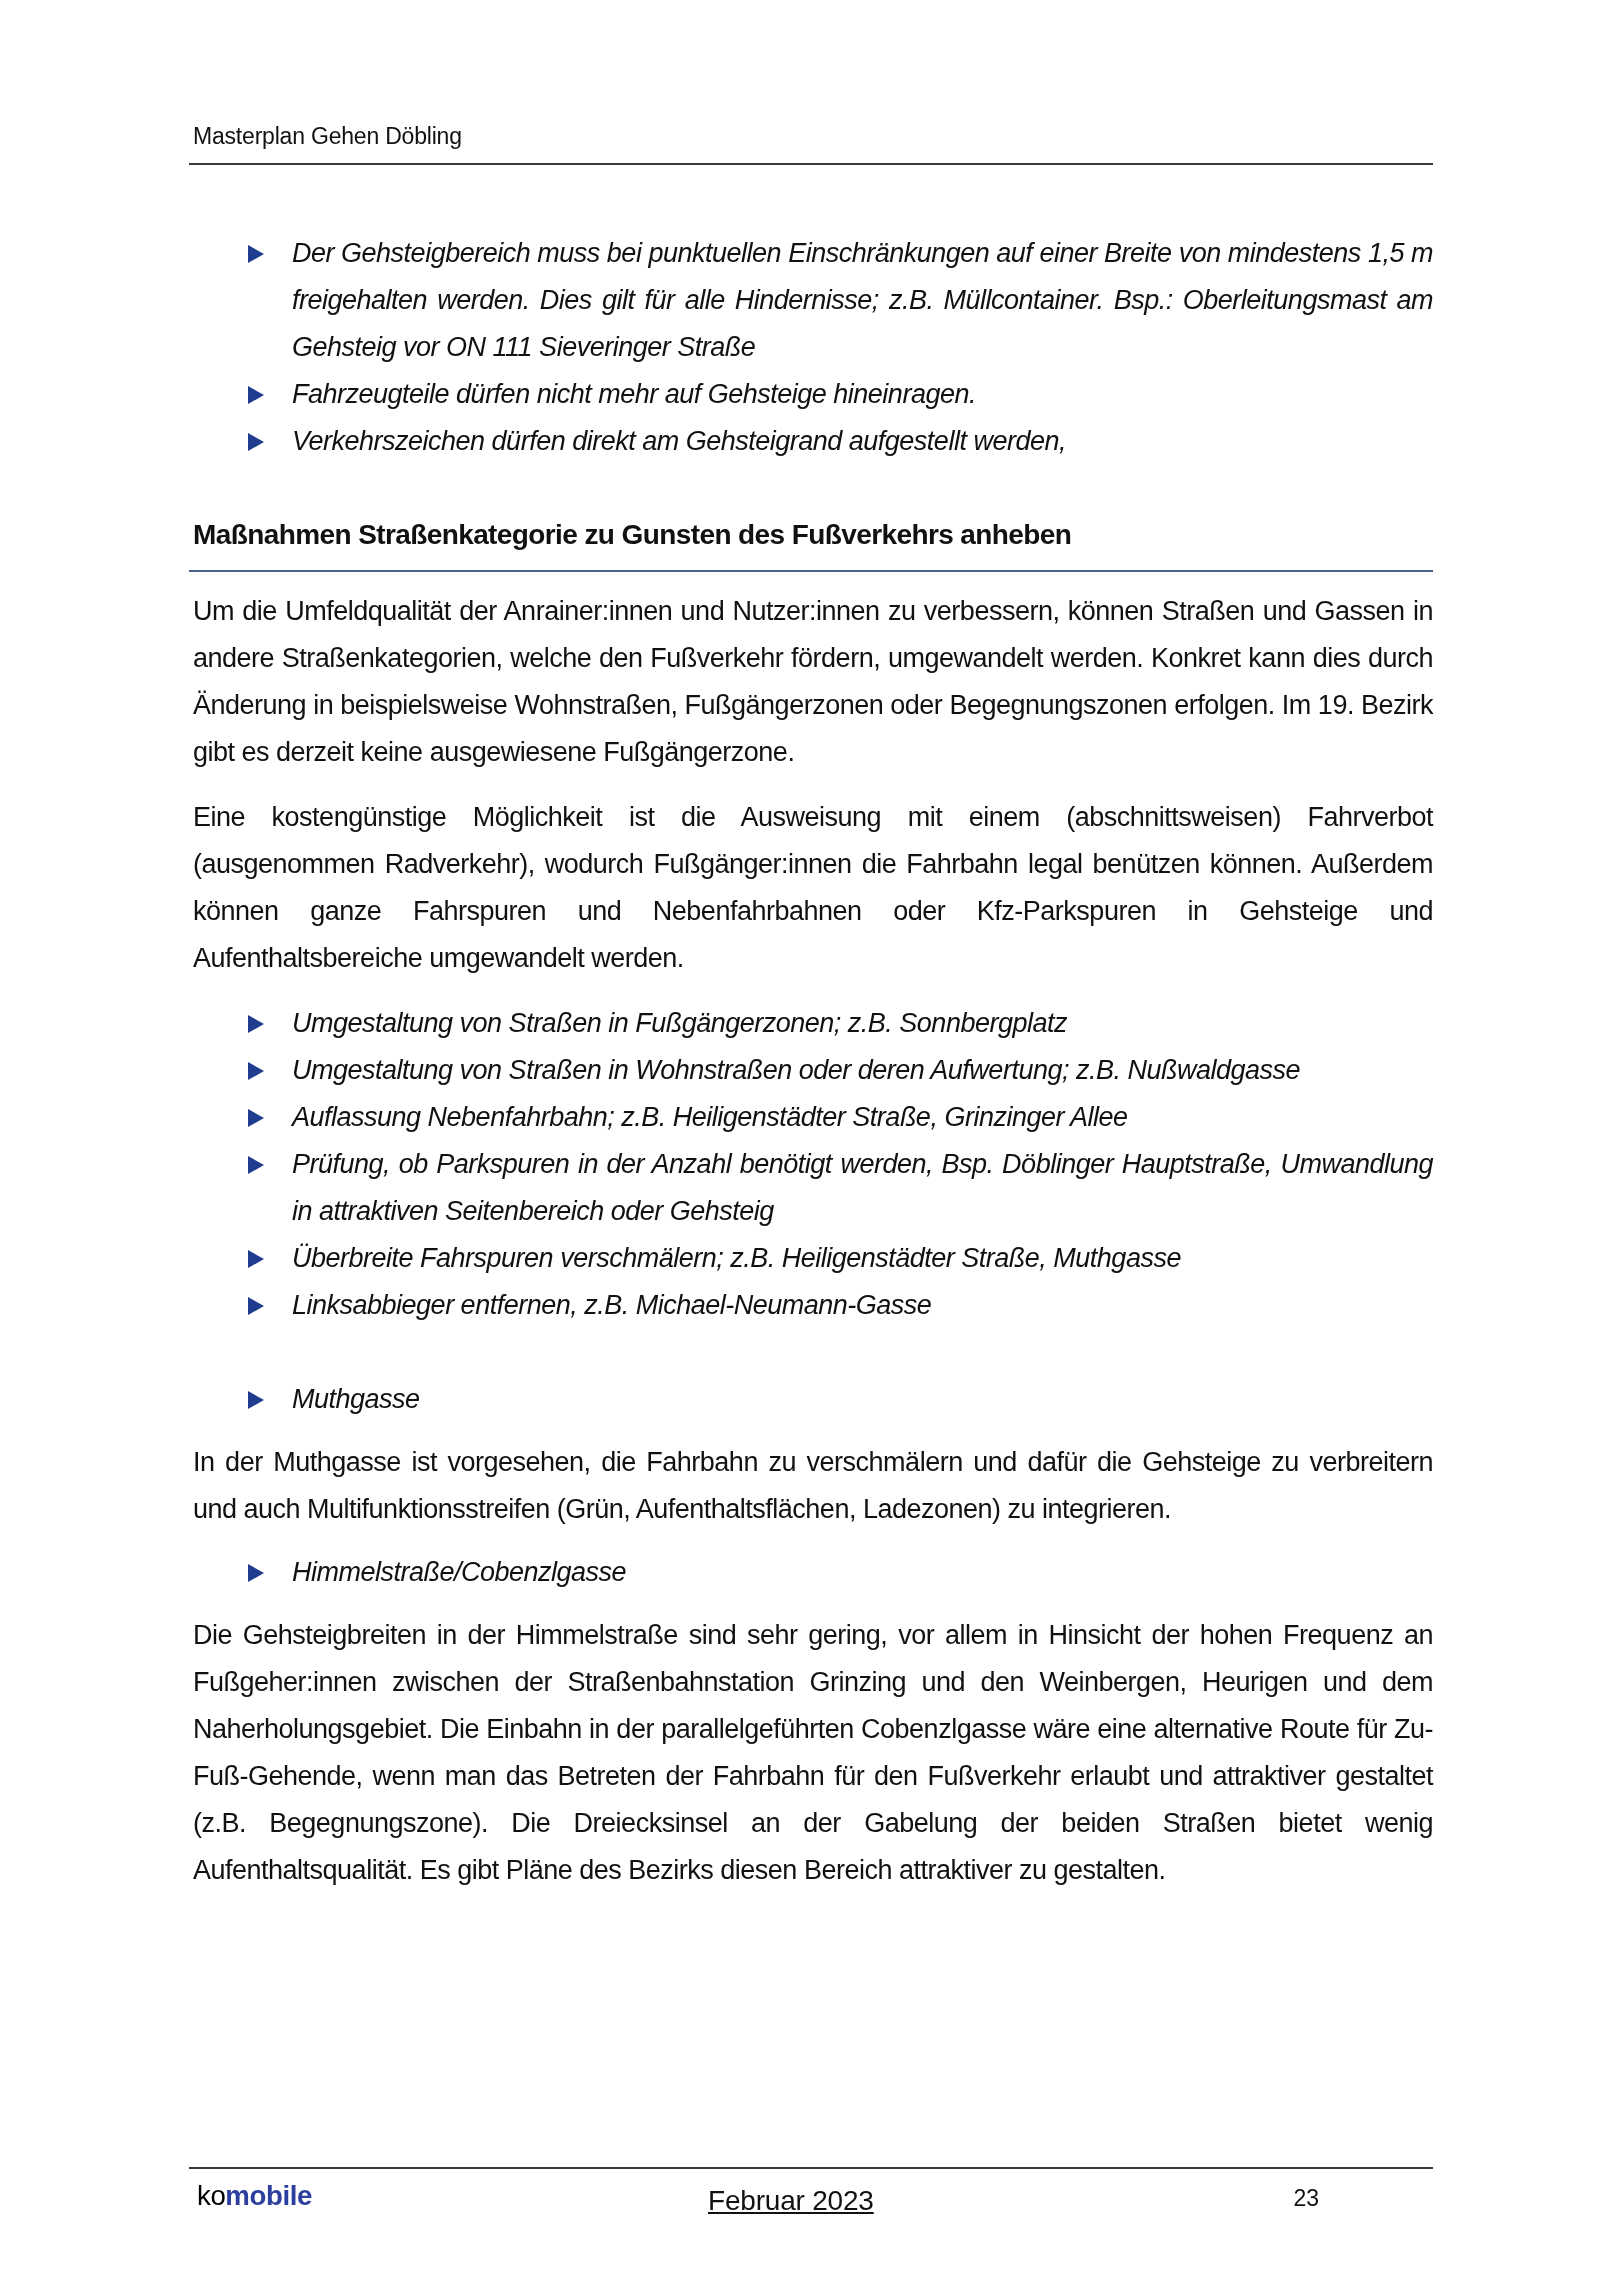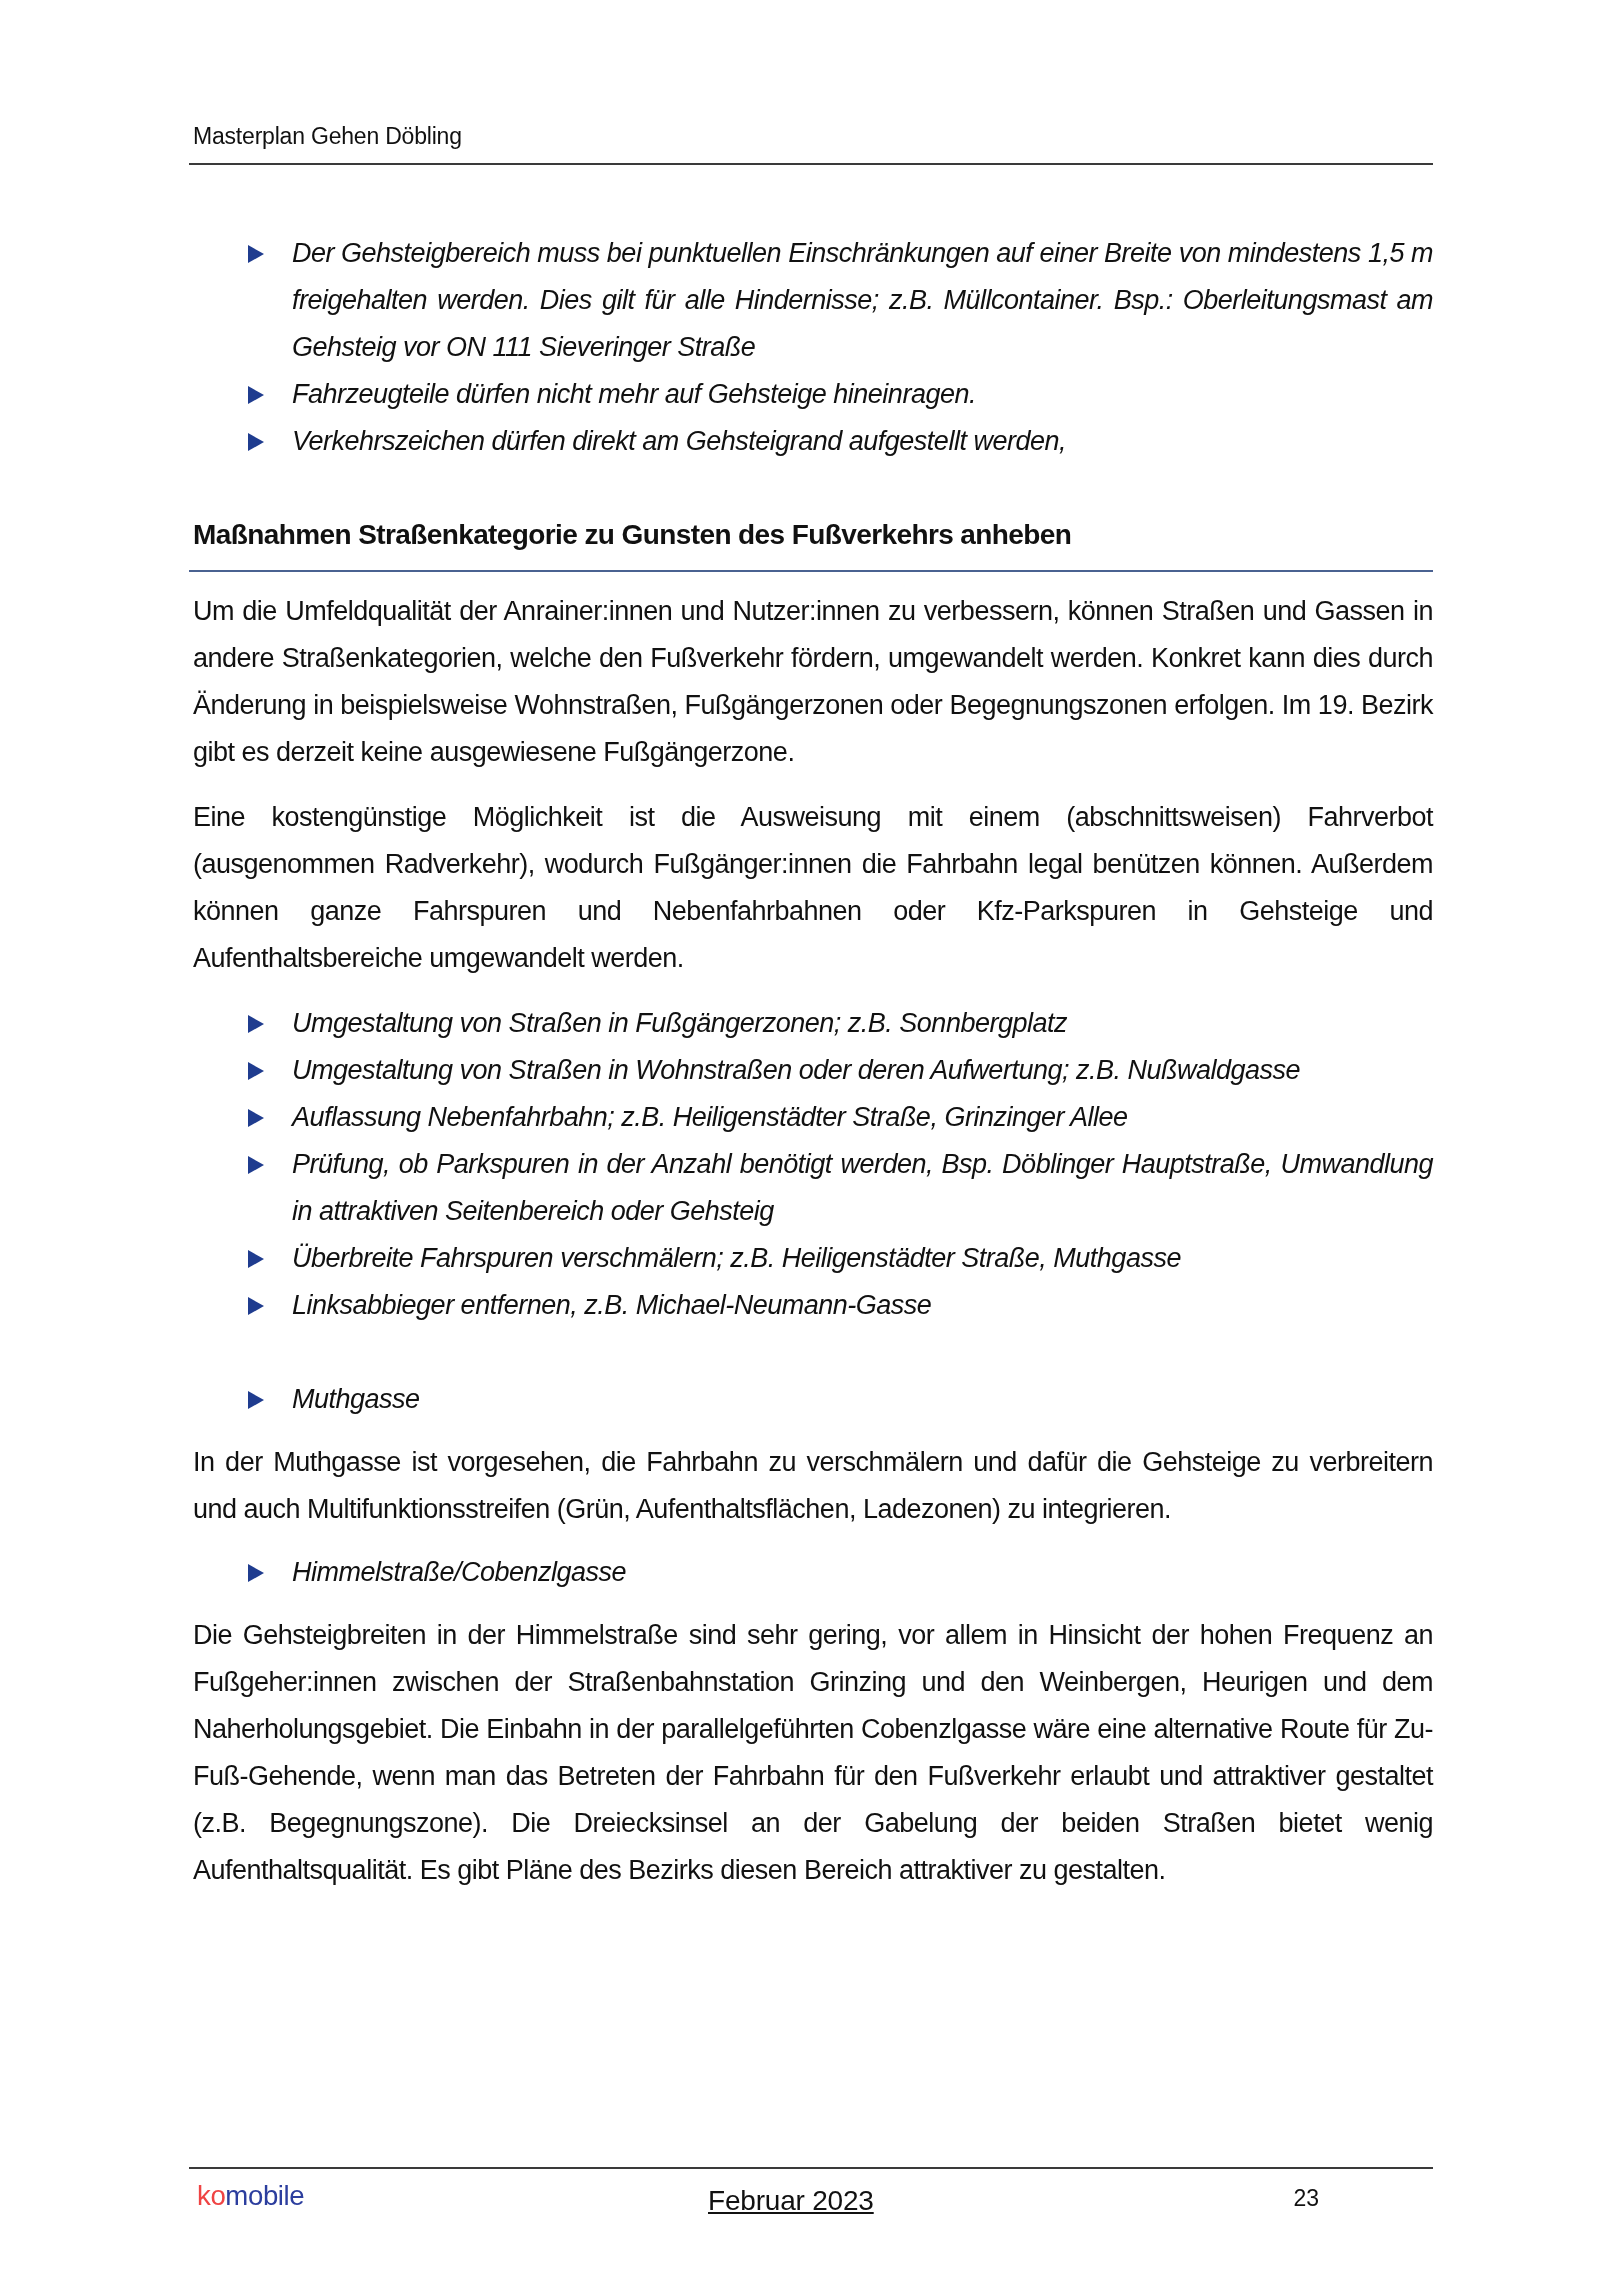--- a/index.html
+++ b/index.html
@@ -26,22 +26,22 @@
   .heading-rule { height: 2.4px; background: #4a6291; margin-left: -4px; width: 1244px; }
 
   p.body { font-size: 27px; line-height: 47px; letter-spacing: -0.5px; margin: 0;
            text-align: justify; }
   .gap-s { height: 16px; }
   .gap-m { height: 18px; }
   .gap-l { height: 47px; }
 
   .footer-rule { position: absolute; left: 189px; top: 2167px; width: 1244px; height: 2.4px; background: #3a3a3a; }
   .footer-logo { position: absolute; left: 197px; top: 2180px; font-size: 27.6px; letter-spacing: -0.4px; }
-  .footer-logo .ko { color: #ef4444; font-weight: normal; }
-  .footer-logo .mobile { color: #2c3e9e; font-weight: normal; }
+  .footer-logo .ko { color: #000000; font-weight: normal; }
+  .footer-logo .mobile { color: #2c3e9e; font-weight: bold; }
   .footer-date { position: absolute; left: 708px; top: 2185px; font-size: 28px; letter-spacing: -0.2px; text-decoration: underline; }
   .footer-page { position: absolute; right: 189px; top: 2185px; font-size: 23px; }
 </style>
 </head>
 <body>
 
 <div class="page">
 
   <div class="running-header">Masterplan Gehen Döbling</div>
   <div class="header-rule"></div>

